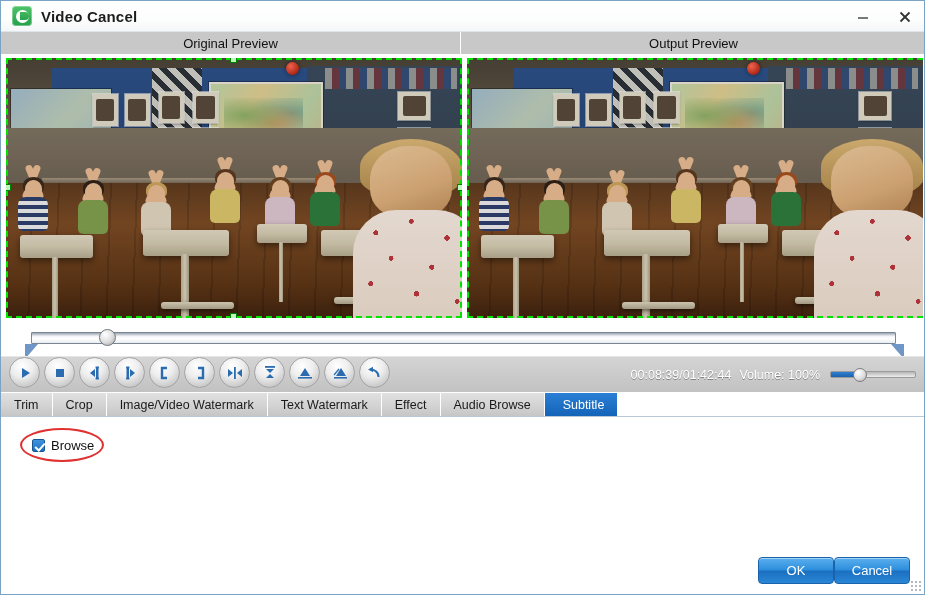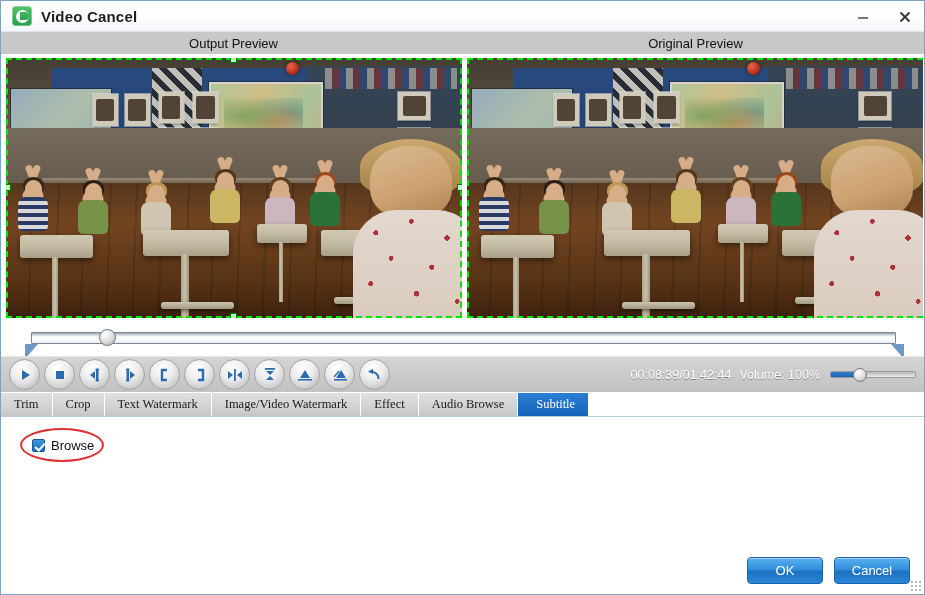--- a/index.html
+++ b/index.html
@@ -335,21 +335,20 @@
 
   
   .player-bar {
     position: absolute;
     left: 0; top: 355px;
     width: 925px; height: 36px;
     background: linear-gradient(to bottom, #d4d4d4 0%, #cbcbcb 50%, #c2c2c2 100%);
     border-top: 1px solid #e6e6e6;
     box-sizing: border-box;
     display: flex;
-    align-items: center;
   }
   .pbtn {
     width: 31px; height: 31px;
     margin-left: 4px;
     border-radius: 50%;
     background: radial-gradient(circle at 42% 28%, #ffffff 0%, #ededed 42%, #c9c9c9 78%, #b2b2b2 100%);
     border: 1px solid #a4a4a4;
     box-sizing: border-box;
     display: flex;
     align-items: center;
@@ -401,21 +400,20 @@
     box-sizing: border-box;
   }
 
   
   .tabs {
     position: absolute;
     left: 0; top: 392px;
     width: 925px; height: 23px;
     display: flex;
     background: #ffffff;
-    font-family: Liberation Serif, serif;
   }
   .tab {
     height: 23px;
     padding: 0 13px;
     display: flex;
     align-items: center;
     justify-content: center;
     font-size: 12.5px;
     color: #1a1a1a;
     background: linear-gradient(to bottom, #e0e0e0 0%, #d3d3d3 55%, #c6c6c6 100%);
@@ -509,21 +507,20 @@
     box-shadow: inset 0 1px 0 rgba(255,255,255,.45);
     display: flex;
     align-items: center;
     justify-content: center;
   }
   .browse-btn { width: 82px; height: 25px; margin-left: 6px; }
   .footer-btns {
     position: absolute;
     right: 16px; bottom: 11px;
     display: flex;
-    gap: 11px;
   }
   .ok-btn, .cancel-btn { width: 74px; height: 25px; }
   .resize-grip {
     position: absolute;
     right: 3px; bottom: 2px;
     width: 13px; height: 13px;
     background-image:
       radial-gradient(circle, #9aa3ab 40%, transparent 45%);
     background-size: 4px 4px;
     opacity: .75;
@@ -546,22 +543,22 @@
       <div class="win-btn">
         <svg width="14" height="14" viewBox="0 0 14 14">
             <line x1="2.5" y1="2.5" x2="11.5" y2="11.5" stroke="#333" stroke-width="1.8"></line>
             <line x1="11.5" y1="2.5" x2="2.5" y2="11.5" stroke="#333" stroke-width="1.8"></line>
           </svg>
       </div>
     </div>
   </div>
 
   <div class="preview-headers">
+    <div class="ph left">Original Preview</div>
     <div class="ph right">Output Preview</div>
-    <div class="ph left">Original Preview</div>
   </div>
 
   <div class="previews">
 
     <div class="pane left">
       <div class="scene">
         <div class="wall-top"></div>
         <div class="wall-blue"></div>
         <div class="wall-right"></div>
         <div class="poster-strip"></div>
@@ -857,22 +854,22 @@
       <div class="vol-slider">
         <div class="vol-fill"></div>
         <div class="vol-thumb"></div>
       </div>
     </div>
   </div>
 
   <div class="tabs">
     <div class="tab">Trim</div>
     <div class="tab">Crop</div>
+    <div class="tab">Image/Video Watermark</div>
     <div class="tab">Text Watermark</div>
-    <div class="tab">Image/Video Watermark</div>
     <div class="tab">Effect</div>
     <div class="tab">Audio Browse</div>
     <div class="tab active">Subtitle</div>
   </div>
 
   <div class="panel">
     <div class="enable-row">
       <span class="cbox"></span>
       <span class="enable-label">Browse</span>
     </div>

